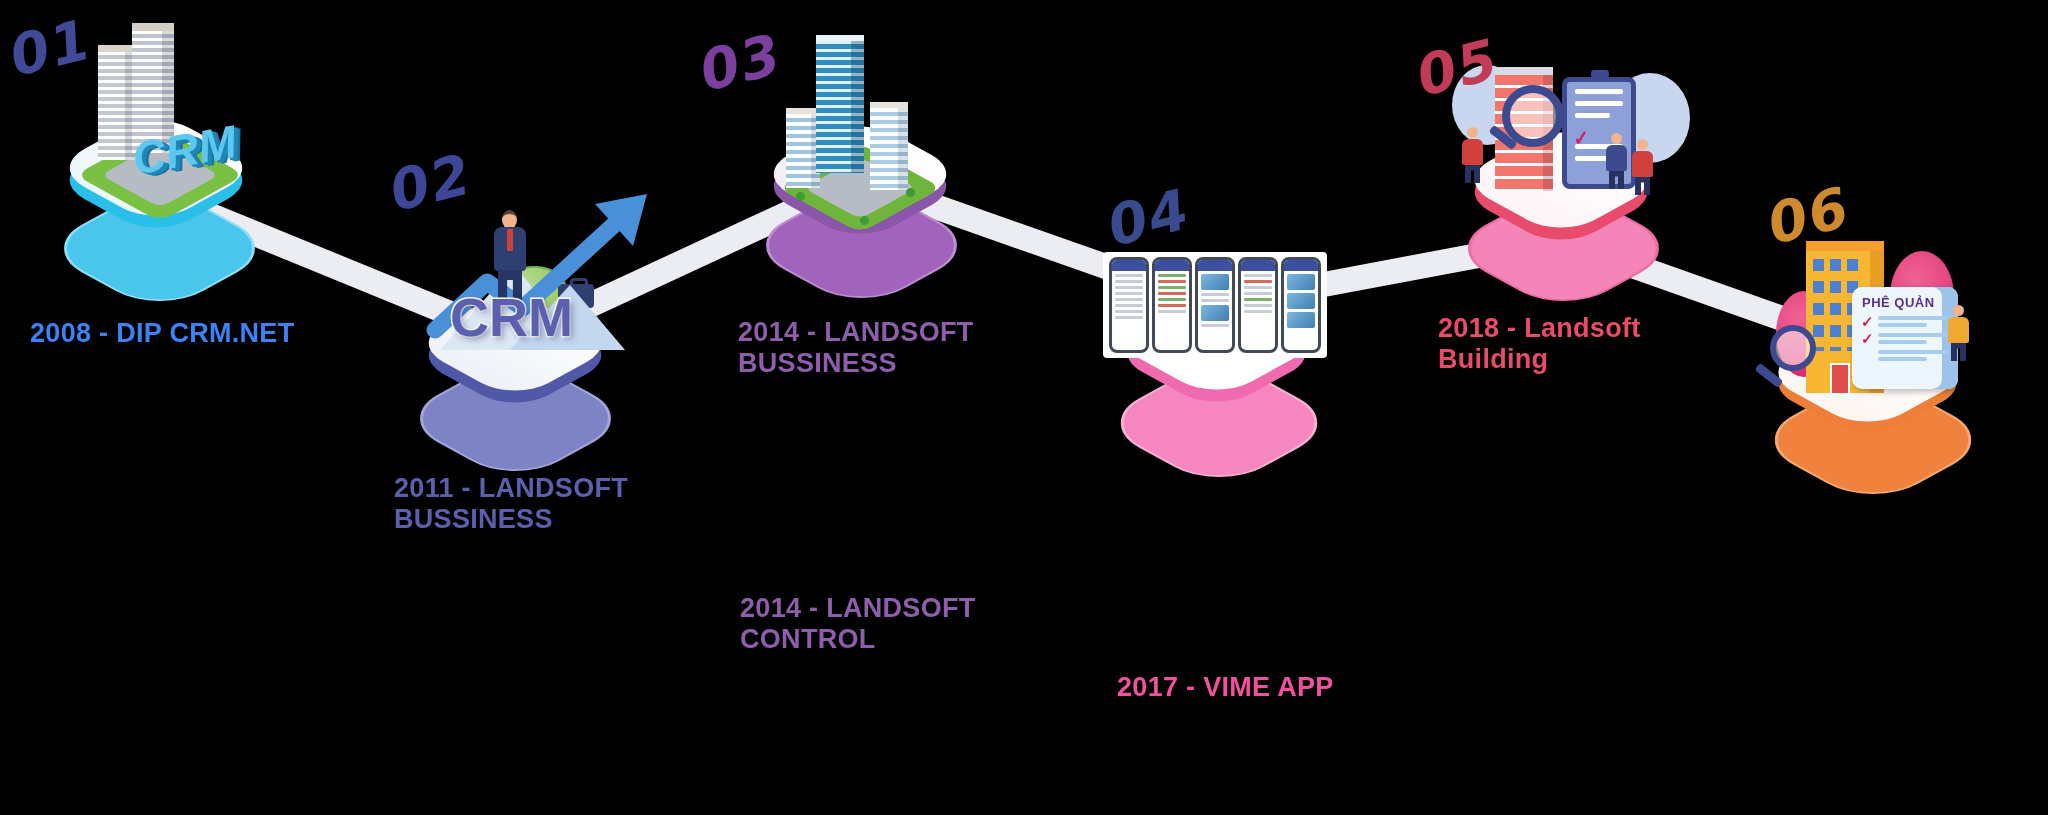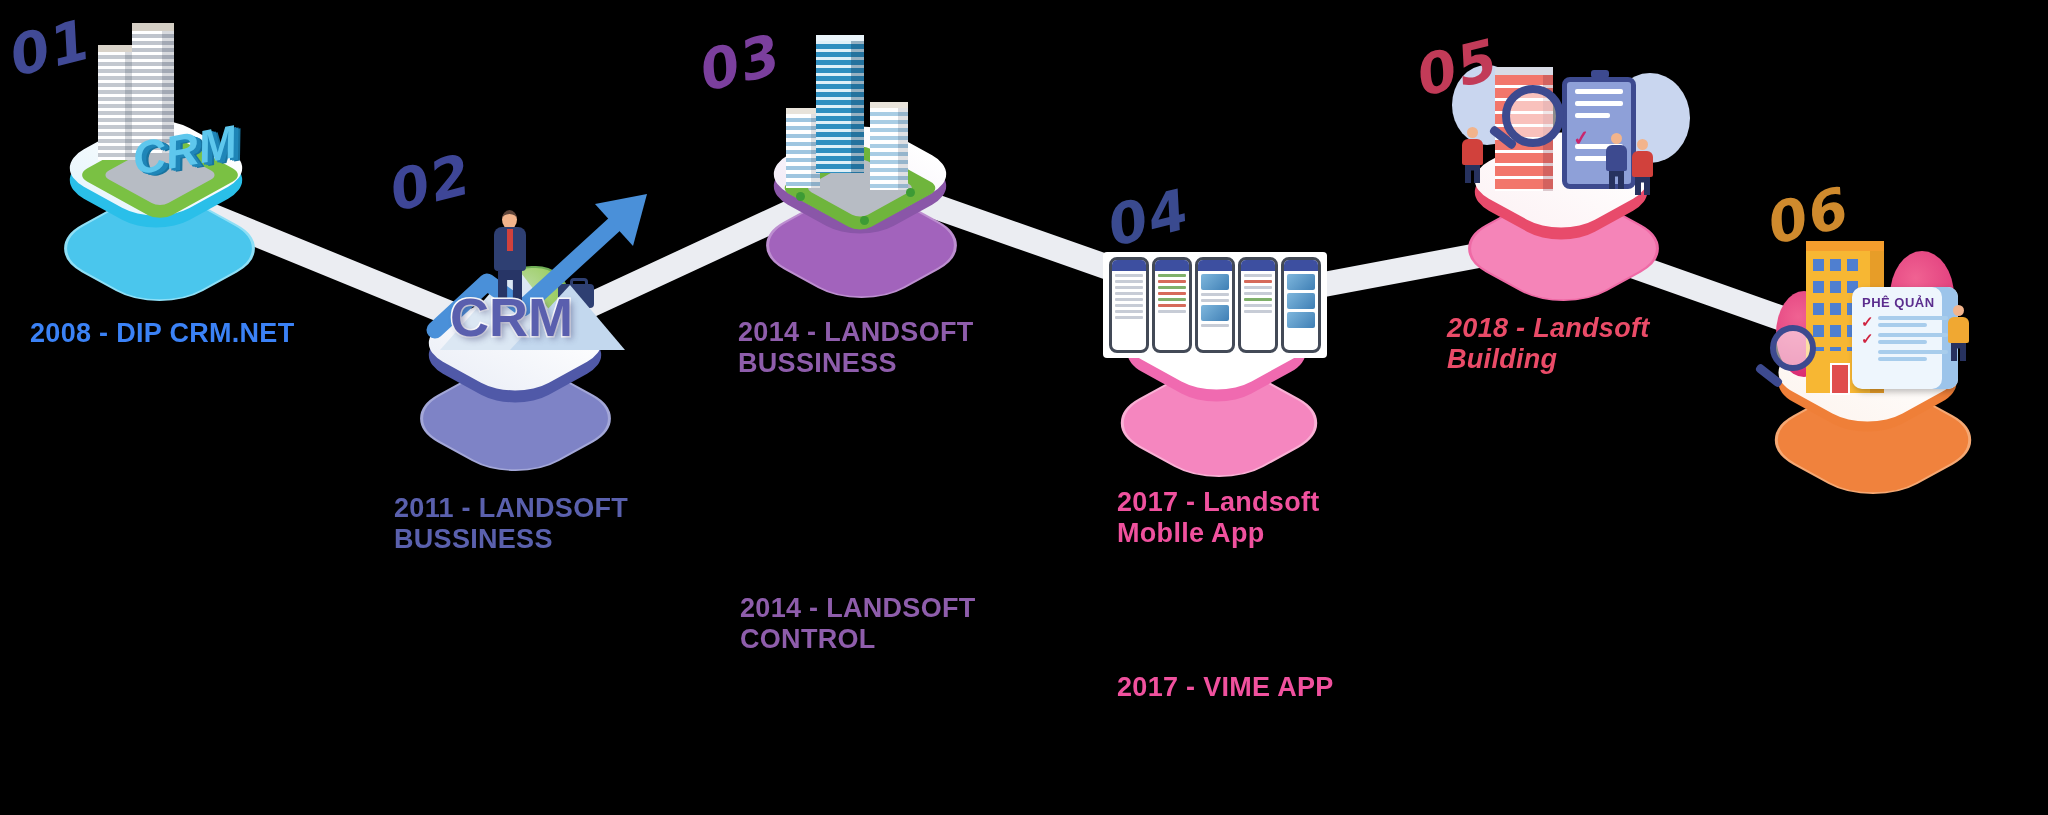--- a/index.html
+++ b/index.html
@@ -46,21 +46,21 @@
   .person{position:absolute;z-index:4;}
   .p-head{position:absolute;left:12px;top:0;width:15px;height:15px;border-radius:50%;background:#f2b48c;border-top:4px solid #5d4338;}
   .p-body{position:absolute;left:4px;top:17px;width:32px;height:44px;border-radius:8px 8px 4px 4px;background:#2e3f72;}
   .p-tie{position:absolute;left:17px;top:19px;width:6px;height:22px;background:#d1413c;}
   .p-legs{position:absolute;left:8px;top:60px;width:24px;height:36px;background:#273566;
           clip-path:polygon(0 0,100% 0,100% 100%,62% 100%,62% 28%,38% 28%,38% 100%,0 100%);}
   .bag{position:absolute;left:112px;top:116px;width:62px;height:52px;border-radius:48% 52% 55% 45%;
        background:radial-gradient(circle at 35% 40%,#b9dba1,#8cc63f);border:2px solid #6fae56;z-index:3;}
   .case{position:absolute;left:168px;top:134px;width:36px;height:24px;border-radius:4px;background:#2e3f72;z-index:3;}
   .case:before{content:"";position:absolute;left:12px;top:-6px;width:12px;height:6px;border:3px solid #2e3f72;border-bottom:none;border-radius:4px 4px 0 0;}
-  .m2 .label{left:4px;top:343px;}
+  .m2 .label{left:4px;top:323px;}
   
   .m3{left:700px;top:30px;width:330px;height:645px;}
   .m3 .blob{left:76px;top:130px;width:165px;height:165px;background:#a263bc;border:3px solid #bd8ed0;}
   .m3 .rim{left:85px;top:81px;width:150px;height:150px;background:#8a56a8;}
   .m3 .top{left:85px;top:69px;width:150px;height:150px;background:linear-gradient(180deg,#ffffff,#f3ecf7);}
   .m3 .lawn{left:102px;top:100px;width:116px;height:116px;background:#6fb53c;}
   .m3 .plaza{left:120px;top:118px;width:80px;height:80px;background:#b7bcc4;}
   .tw-glass{left:116px;top:5px;width:48px;height:132px;background:repeating-linear-gradient(180deg,#dff0f8 0 3px,#2f8fc0 3px 8px);
             border-top:6px solid #eaf4fa;box-shadow:inset -13px 0 0 rgba(15,60,95,.35);}
   .tw-c{left:86px;top:78px;width:34px;height:74px;background:repeating-linear-gradient(180deg,#ffffff 0 4px,#9fc6e0 4px 8px);
@@ -102,21 +102,21 @@
   .mag{position:absolute;left:92px;top:60px;width:46px;height:46px;border:8px solid #3d4a8f;border-radius:50%;
        background:rgba(255,255,255,.55);z-index:5;}
   .mag:after{content:"";position:absolute;left:-22px;top:40px;width:30px;height:9px;background:#3d4a8f;border-radius:4px;transform:rotate(38deg);}
   .fig{position:absolute;z-index:5;}
   .fig .f-head{position:absolute;left:5px;top:0;width:11px;height:11px;border-radius:50%;background:#f2b48c;}
   .fig .f-body{position:absolute;left:0;top:12px;width:21px;height:26px;border-radius:6px 6px 2px 2px;background:#3d4a8f;}
   .fig .f-legs{position:absolute;left:3px;top:38px;width:15px;height:18px;background:#27325f;
                clip-path:polygon(0 0,100% 0,100% 100%,60% 100%,60% 30%,40% 30%,40% 100%,0 100%);}
   .fig.red .f-body{background:#d1413c;}
   .fig.yel .f-body{background:#f0a832;}
-  .m5 .label{left:37px;top:288px;font-style:italic;}
+  .m5 .label{left:28px;top:288px;}
   
   .m6{left:1740px;top:175px;width:308px;height:425px;}
   .m6 .blob{left:45px;top:177px;width:170px;height:170px;background:#f0823d;border:3px solid #f5a873;}
   .m6 .rim{left:50px;top:130px;width:155px;height:155px;background:#ef7f38;}
   .m6 .top{left:50px;top:120px;width:155px;height:155px;background:linear-gradient(180deg,#ffffff,#fdf6f1);}
   .leaf.pink{background:radial-gradient(circle at 40% 30%,#f06292,#d6246e);}
   .bld6{position:absolute;left:66px;top:66px;width:78px;height:142px;z-index:4;background:#f7b733;
         border-top:10px solid #f59e2d;box-shadow:inset -14px 0 0 rgba(200,110,20,.35);}
   .win-grid{position:absolute;left:7px;top:8px;width:48px;height:92px;
             background:repeating-linear-gradient(180deg,#4f7fd0 0 12px,#f7b733 12px 22px);
@@ -252,24 +252,20 @@
           <div class="ph-row"></div>
           <div class="ph-row"></div>
       </div>
       <div class="phone">
         <div class="ph-head"></div>
         <div class="ph-img"></div>
         <div class="ph-img"></div>
         <div class="ph-img"></div>
       </div>
     </div>
-    <div class="label a t4">
-      <span class="ln">2017 - Landsoft</span>
-      <span class="ln">Moblle App</span>
-    </div>
     <div class="label b t4">
       <span class="ln">2017 - VIME APP</span>
     </div>
   </div>
 
   <div class="milestone m5">
     <div class="num n5" style="left:7px;top:10px">05</div>
     <div class="diamond blob"></div>
     <div class="diamond rim"></div>
     <div class="diamond top"></div>

